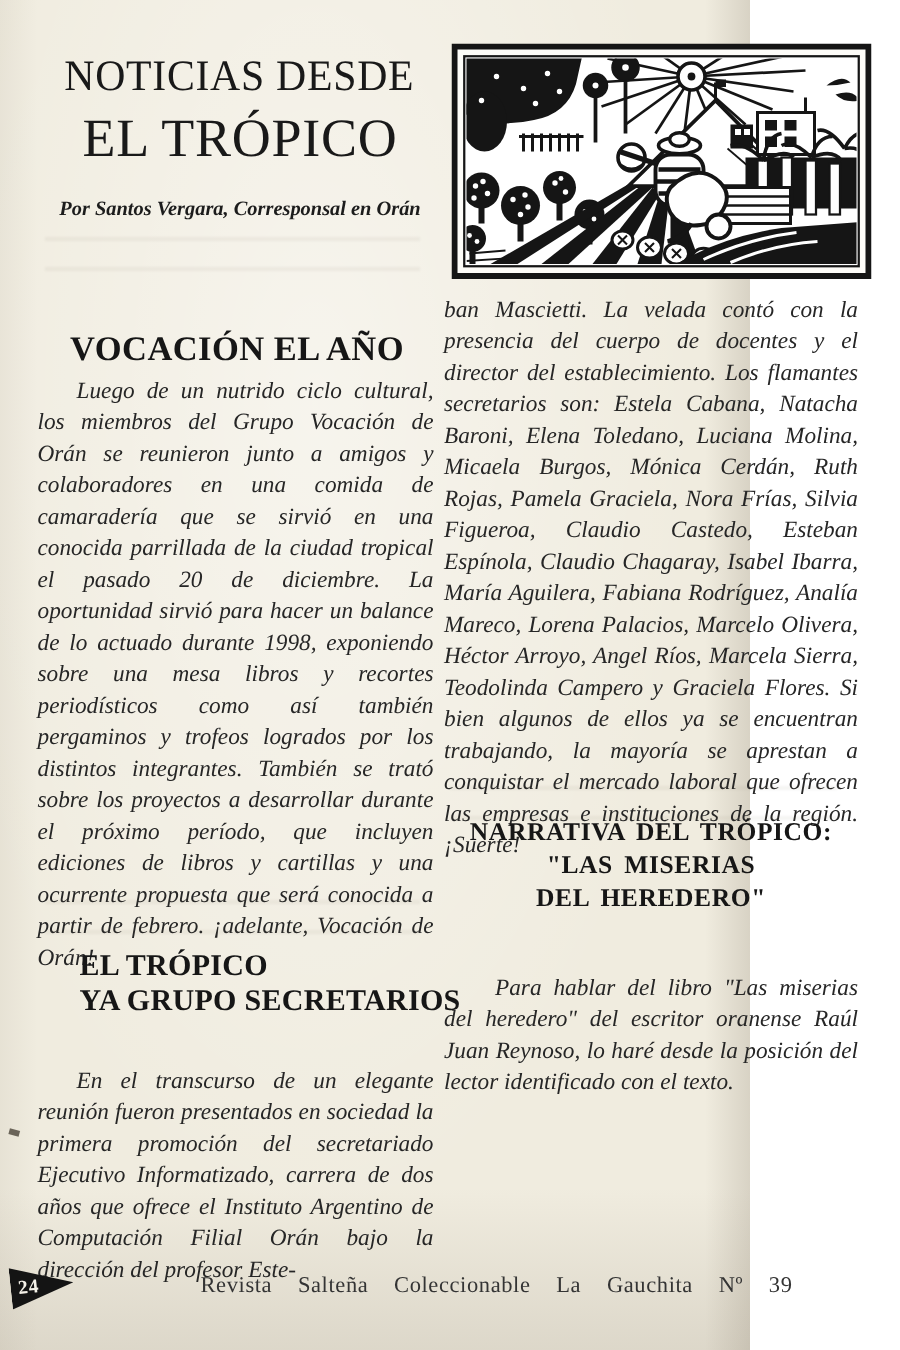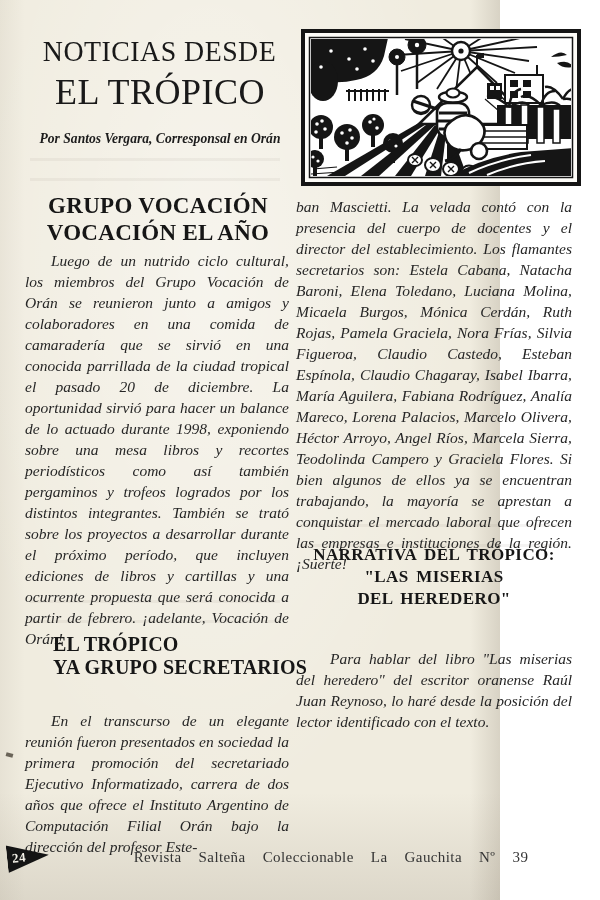--- a/index.html
+++ b/index.html
@@ -246,21 +246,21 @@
 
         <g stroke="#151515" stroke-width="1.2">
           <line x1="10" y1="145" x2="40" y2="143"></line>
             <line x1="12" y1="140" x2="36" y2="138"></line>
         </g>
       </g>
     </svg>
   </div>
 
   <div class="blk h-center" style="left:27px;top:192px;width:262px;">
-    <span>GRUPO VOCACIÓN</span><br>
+    <br>
     <span>VOCACIÓN EL AÑO</span>
   </div>
   <p class="blk body-txt ind" style="left:25px;top:250px;width:264px;margin:0;">Luego de un nutrido ciclo cultural, los miembros del Grupo Vocación de Orán se reunieron junto a amigos y colaboradores en una comida de camaradería que se sirvió en una conocida parrillada de la ciudad tropical el pasado 20 de diciembre. La oportunidad sirvió para hacer un balance de lo actuado durante 1998, exponiendo sobre una mesa libros y recortes periodísticos como así también pergaminos y trofeos logrados por los distintos integrantes. También se trató sobre los proyectos a desarrollar durante el próximo período, que incluyen ediciones de libros y cartillas y una ocurrente propuesta que será conocida a partir de febrero. ¡adelante, Vocación de Orán!</p>
 
   <div class="blk h-left" style="left:27px;top:633px;width:262px;">
     <span>EL TRÓPICO</span><br>
     <span>YA GRUPO SECRETARIOS</span><br>
   </div>
   <p class="blk body-txt ind" style="left:25px;top:710px;width:264px;margin:0;">En el transcurso de un elegante reunión fueron presentados en sociedad la primera promoción del secretariado Ejecutivo Informatizado, carrera de dos años que ofrece el Instituto Argentino de Computación Filial Orán bajo la dirección del profesor Este-</p>
 

